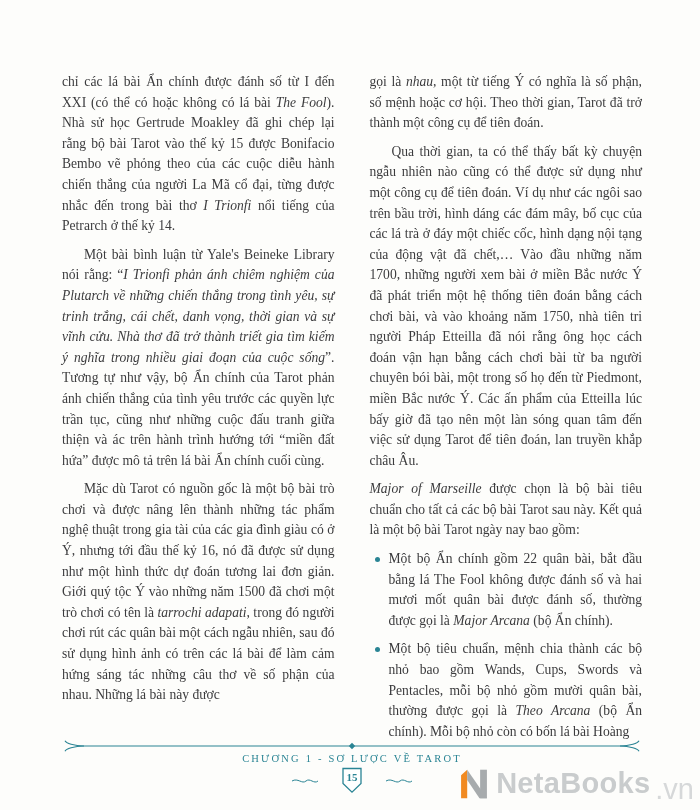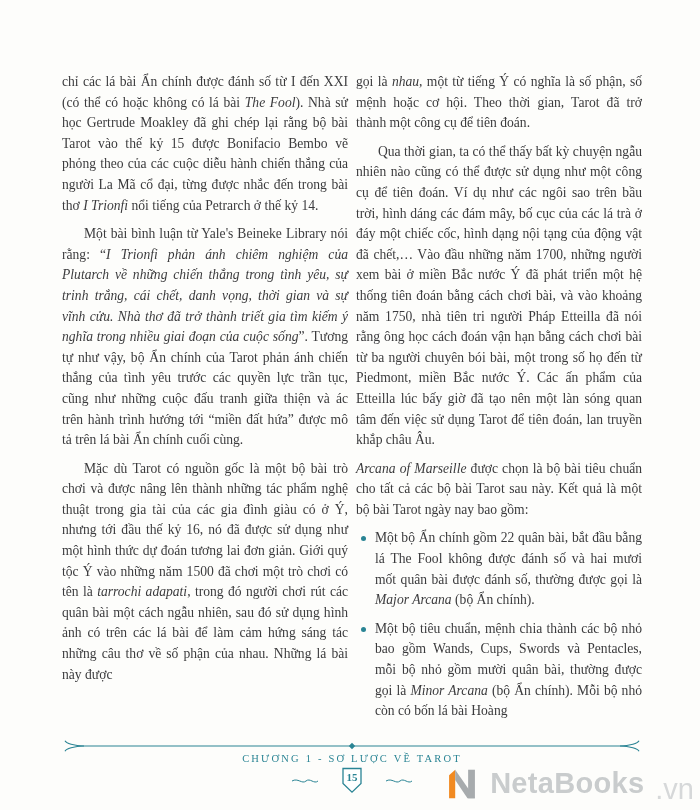--- a/index.html
+++ b/index.html
@@ -14,21 +14,21 @@
     color: var(--text, #3b3b3d);
     overflow: hidden;
   }
 
   .content {
     position: absolute;
     top: 72px;
     left: 62px;
     right: 58px;
     display: flex;
-    gap: 8px;
+    gap: 35px;
   }
 
   .col {
     flex: 1 1 0;
     font-size: 13.6px;
     line-height: 20.6px;
     text-align: justify;
   }
 
   .para + .para, .bullets, .bullet-item + .bullet-item { margin-top: 8px; }
@@ -92,21 +92,21 @@
     font-weight: bold;
     color: var(--teal, #2a8494);
   }
 
   .watermark {
     position: absolute;
     right: 6px;
     bottom: 4px;
     display: flex;
     align-items: center;
-    gap: 11px;
+    gap: 5px;
     font-family: "Liberation Sans", sans-serif;
     user-select: none;
   }
   .wm-logo { display: block; width: 34px; height: 34px; }
   .wm-brand {
     font-size: 29px;
     font-weight: bold;
     letter-spacing: 0.3px;
     color: var(--wm-grey, #c9cccd);
   }
@@ -126,30 +126,30 @@
 
     <div class="col">
       <p class="para"><span>chỉ các lá bài Ẩn chính được đánh số từ I đến XXI (có thể có hoặc không có lá bài </span><span class="it">The Fool</span><span>). Nhà sử học Gertrude Moakley đã ghi chép lại rằng bộ bài Tarot vào thế kỷ 15 được Bonifacio Bembo vẽ phỏng theo của các cuộc diễu hành chiến thắng của người La Mã cổ đại, từng được nhắc đến trong bài thơ </span><span class="it">I Trionfi</span><span> nổi tiếng của Petrarch ở thế kỷ 14.</span></p>
       <p class="para indent"><span>Một bài bình luận từ Yale's Beineke Library nói rằng: “</span><span class="it">I Trionfi phản ánh chiêm nghiệm của Plutarch về những chiến thắng trong tình yêu, sự trinh trắng, cái chết, danh vọng, thời gian và sự vĩnh cửu. Nhà thơ đã trở thành triết gia tìm kiếm ý nghĩa trong nhiều giai đoạn của cuộc sống</span><span>”. Tương tự như vậy, bộ Ẩn chính của Tarot phản ánh chiến thắng của tình yêu trước các quyền lực trần tục, cũng như những cuộc đấu tranh giữa thiện và ác trên hành trình hướng tới “miền đất hứa” được mô tả trên lá bài Ẩn chính cuối cùng.</span></p>
       <p class="para indent"><span>Mặc dù Tarot có nguồn gốc là một bộ bài trò chơi và được nâng lên thành những tác phẩm nghệ thuật trong gia tài của các gia đình giàu có ở Ý, nhưng tới đầu thế kỷ 16, nó đã được sử dụng như một hình thức dự đoán tương lai đơn giản. Giới quý tộc Ý vào những năm 1500 đã chơi một trò chơi có tên là </span><span class="it">tarrochi adapati</span><span>, trong đó người chơi rút các quân bài một cách ngẫu nhiên, sau đó sử dụng hình ảnh có trên các lá bài để làm cảm hứng sáng tác những câu thơ về số phận của nhau. Những lá bài này được</span></p>
     </div>
 
     <div class="col">
       <p class="para"><span>gọi là </span><span class="it">nhau</span><span>, một từ tiếng Ý có nghĩa là số phận, số mệnh hoặc cơ hội. Theo thời gian, Tarot đã trở thành một công cụ để tiên đoán.</span></p>
       <p class="para indent"><span>Qua thời gian, ta có thể thấy bất kỳ chuyện ngẫu nhiên nào cũng có thể được sử dụng như một công cụ để tiên đoán. Ví dụ như các ngôi sao trên bầu trời, hình dáng các đám mây, bố cục của các lá trà ở đáy một chiếc cốc, hình dạng nội tạng của động vật đã chết,… Vào đầu những năm 1700, những người xem bài ở miền Bắc nước Ý đã phát triển một hệ thống tiên đoán bằng cách chơi bài, và vào khoảng năm 1750, nhà tiên tri người Pháp Etteilla đã nói rằng ông học cách đoán vận hạn bằng cách chơi bài từ ba người chuyên bói bài, một trong số họ đến từ Piedmont, miền Bắc nước Ý. Các ấn phẩm của Etteilla lúc bấy giờ đã tạo nên một làn sóng quan tâm đến việc sử dụng Tarot để tiên đoán, lan truyền khắp châu Âu.</span></p>
-      <p class="para"><span class="it">Arcana of Marseille</span><span> được chọn là bộ bài tiêu chuẩn cho tất cả các bộ bài Tarot sau này. Kết quả là một bộ bài Tarot ngày nay bao gồm:</span></p>
+      <p class="para"><span class="it">Major of Marseille</span><span> được chọn là bộ bài tiêu chuẩn cho tất cả các bộ bài Tarot sau này. Kết quả là một bộ bài Tarot ngày nay bao gồm:</span></p>
 
       <ul class="bullets">
         <li class="bullet-item">
           <span class="bullet-dot"></span>
           <span class="bullet-text"><span>Một bộ Ẩn chính gồm 22 quân bài, bắt đầu bằng lá The Fool không được đánh số và hai mươi mốt quân bài được đánh số, thường được gọi là </span><span class="it">Major Arcana</span><span> (bộ Ẩn chính).</span></span>
         </li>
         <li class="bullet-item">
           <span class="bullet-dot"></span>
-          <span class="bullet-text"><span>Một bộ tiêu chuẩn, mệnh chia thành các bộ nhỏ bao gồm Wands, Cups, Swords và Pentacles, mỗi bộ nhỏ gồm mười quân bài, thường được gọi là </span><span class="it">Minor Arcana</span><span> (bộ Ẩn chính). Mỗi bộ nhỏ còn có bốn lá bài Hoàng</span></span>
+          <span class="bullet-text"><span>Một bộ tiêu chuẩn, mệnh chia thành các bộ nhỏ bao gồm Wands, Cups, Swords và Pentacles, mỗi bộ nhỏ gồm mười quân bài, thường được gọi là </span><span class="it">Theo Arcana</span><span> (bộ Ẩn chính). Mỗi bộ nhỏ còn có bốn lá bài Hoàng</span></span>
         </li>
       </ul>
     </div>
 
   </div>
 
   <div class="footer">
     <svg class="divider-svg" viewBox="0 0 580 12" xmlns="http://www.w3.org/2000/svg">
       <path d="M22 6 H558"></path>
       <path d="M22 6 C12 6 4 3.2 3 0.8"></path>

